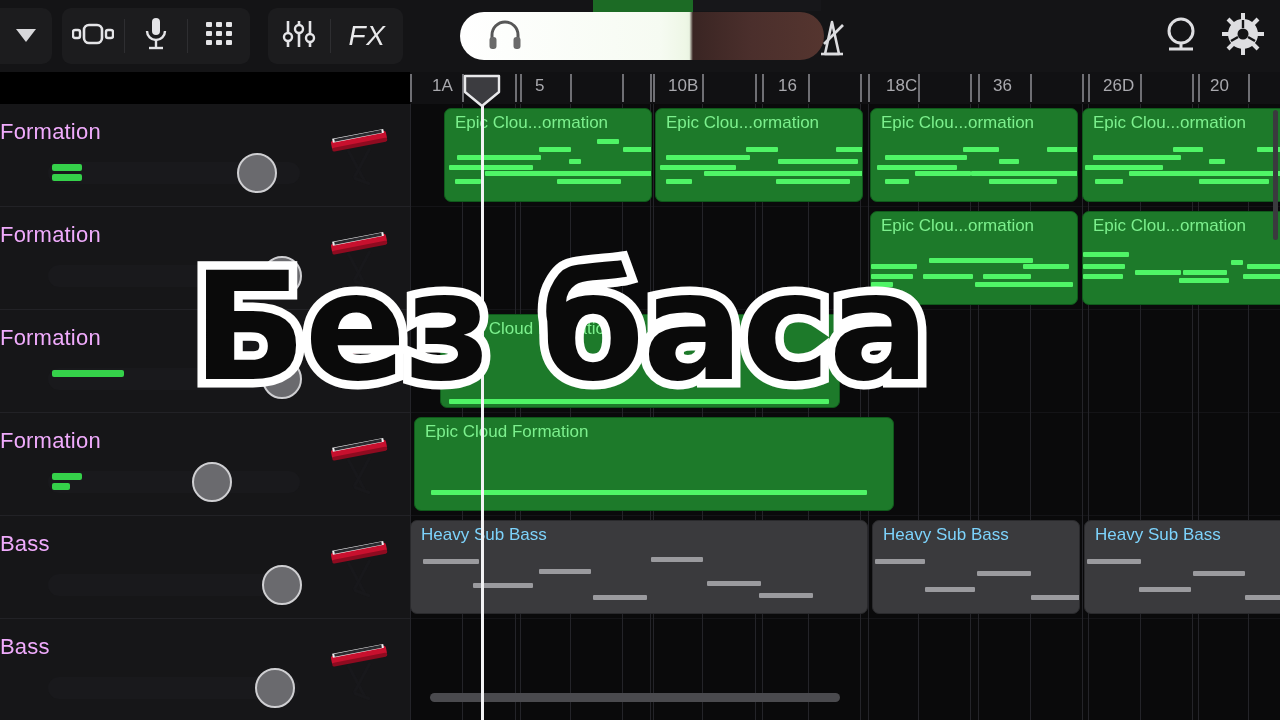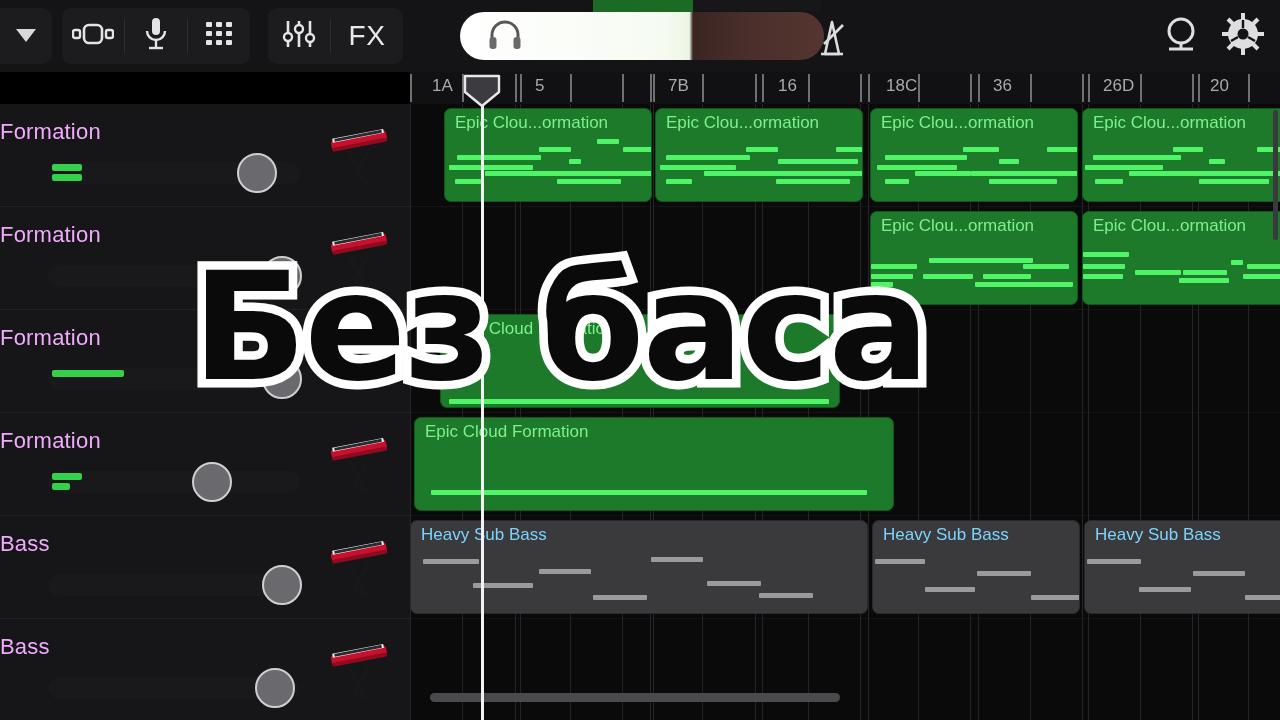--- a/index.html
+++ b/index.html
@@ -16,20 +16,21 @@
     position: absolute; left: 0; top: 0; width: 1280px; height: 72px;
     background: #141416;
     display: flex; align-items: center;
   }
   .tb-group {
     background: #1c1c1e;
     border-radius: 9px;
     height: 56px;
     display: flex; align-items: center;
     margin-left: 10px;
+    font-style: italic;
   }
   .tb-btn {
     width: 62px; height: 56px;
     display: flex; align-items: center; justify-content: center;
     color: #e8e8ea;
     position: relative;
   }
   .tb-sep { width: 1px; height: 34px; background: #2e2e31; }
   #grp-left { margin-left: 0; width: 52px; border-radius: 0 10px 10px 0; justify-content: center; }
   .fx-label { font-size: 28px; letter-spacing: 0.5px; color: #e9e9eb; font-weight: 400; }
@@ -317,21 +318,21 @@
       <div class="ruler-tick" style="left: 568px;"></div>
       <div class="ruler-tick" style="left: 620px;"></div>
       <div class="ruler-tick" style="left: 672px;"></div>
       <div class="ruler-tick" style="left: 678px;"></div>
       <div class="ruler-tick" style="left: 730px;"></div>
       <div class="ruler-tick" style="left: 782px;"></div>
       <div class="ruler-tick" style="left: 788px;"></div>
       <div class="ruler-tick" style="left: 838px;"></div>
       <div class="ruler-label" style="left: 22px;">1A</div>
       <div class="ruler-label" style="left: 125px;">5</div>
-      <div class="ruler-label" style="left: 258px;">7B</div>
+      <div class="ruler-label" style="left: 258px;">10B</div>
       <div class="ruler-label" style="left: 368px;">16</div>
       <div class="ruler-label" style="left: 476px;">18C</div>
       <div class="ruler-label" style="left: 583px;">36</div>
       <div class="ruler-label" style="left: 693px;">26D</div>
       <div class="ruler-label" style="left: 800px;">20</div>
     </div>
 
   <div id="headers">
       <div class="track-header">
         <div class="th-name">Formation</div>

